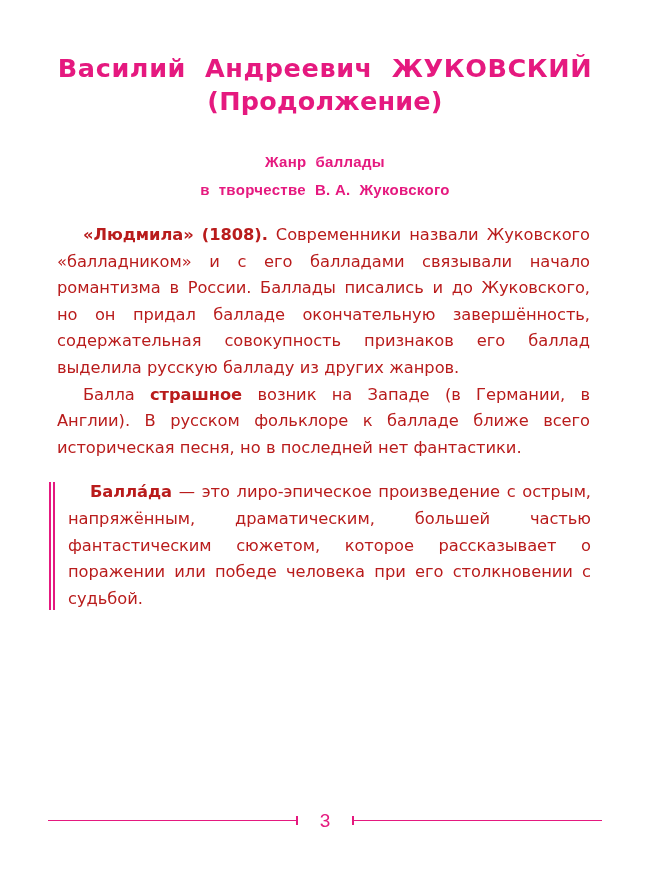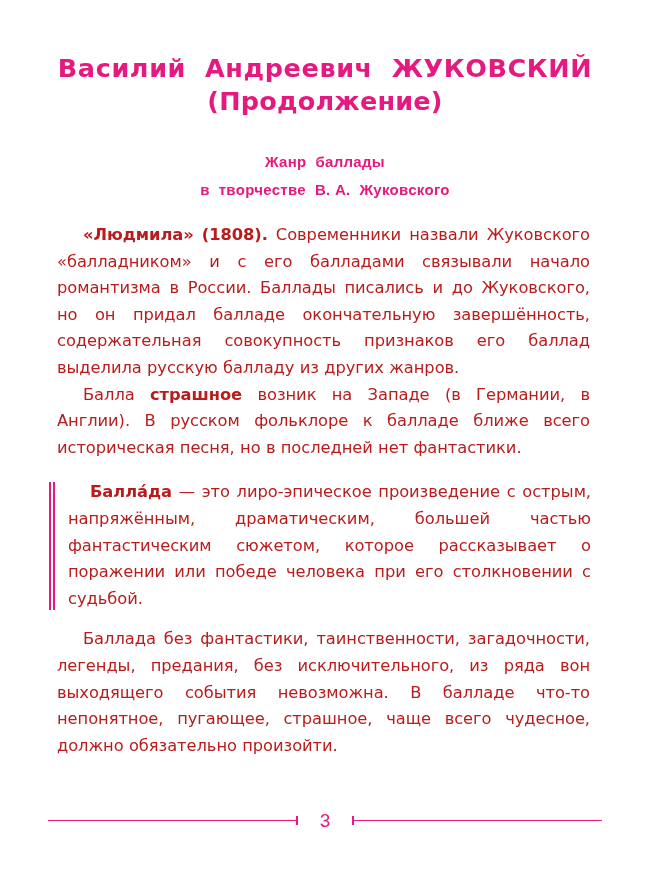--- a/index.html
+++ b/index.html
@@ -167,21 +167,20 @@
     <p class="para"><span>Балла </span><b>страшное</b><span> возник на Западе (в Германии, в Англии). В русском фольклоре к балладе ближе всего историческая песня, но в последней нет фантастики.</span></p>
 
     <div class="definition">
       <span class="bar">
         <i class="l1"></i>
           <i class="l2"></i>
       </span>
       <p class="para"><b>Балла́да</b><span> — это лиро-эпическое произведение с острым, напряжённым, драматическим, большей частью фантастическим сюжетом, которое рассказывает о поражении или победе человека при его столкновении с судьбой.</span></p>
     </div>
 
-    <p class="para"><span>Баллада без фантастики, таинственности, загадочности, легенды, предания, без исключительного, из ряда вон выходящего события невозможна. В балладе что-то непонятное, пугающее, страшное, чаще всего чудесное, должно обязательно произойти.</span></p>
 
   </div>
 
   <div class="footer">
     <span class="rule left">
       <span class="line"></span>
         <span class="cap"></span>
     </span>
     <span class="page-number">3</span>
     <span class="rule right">

